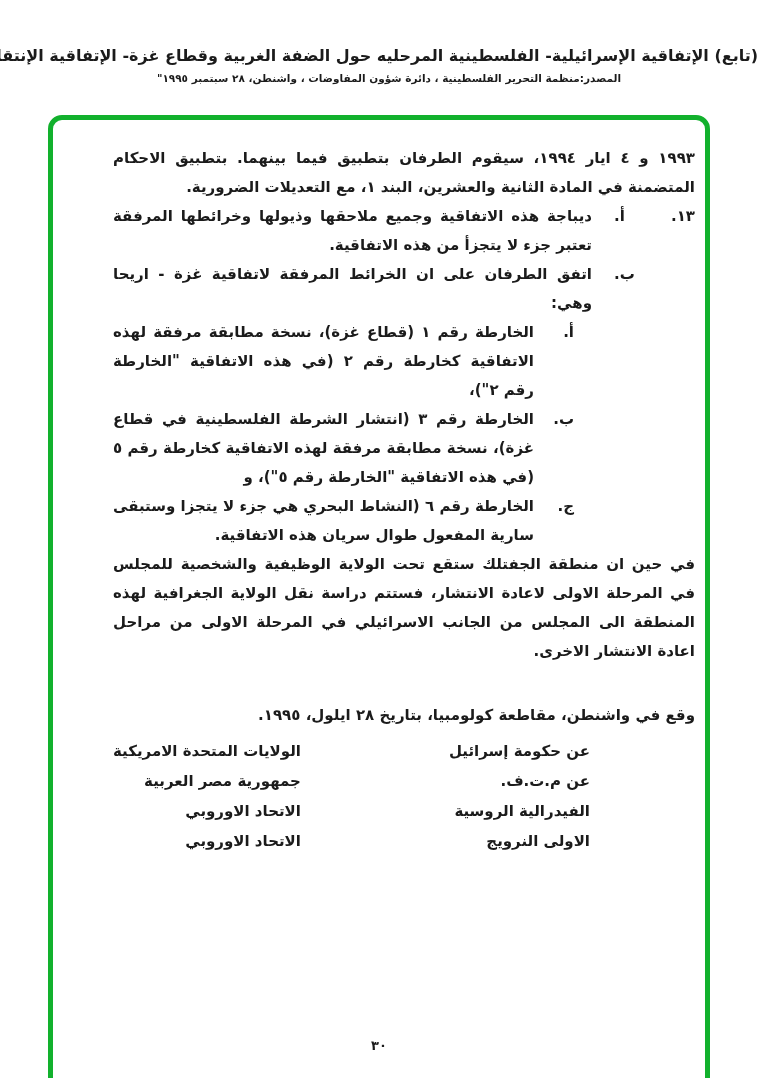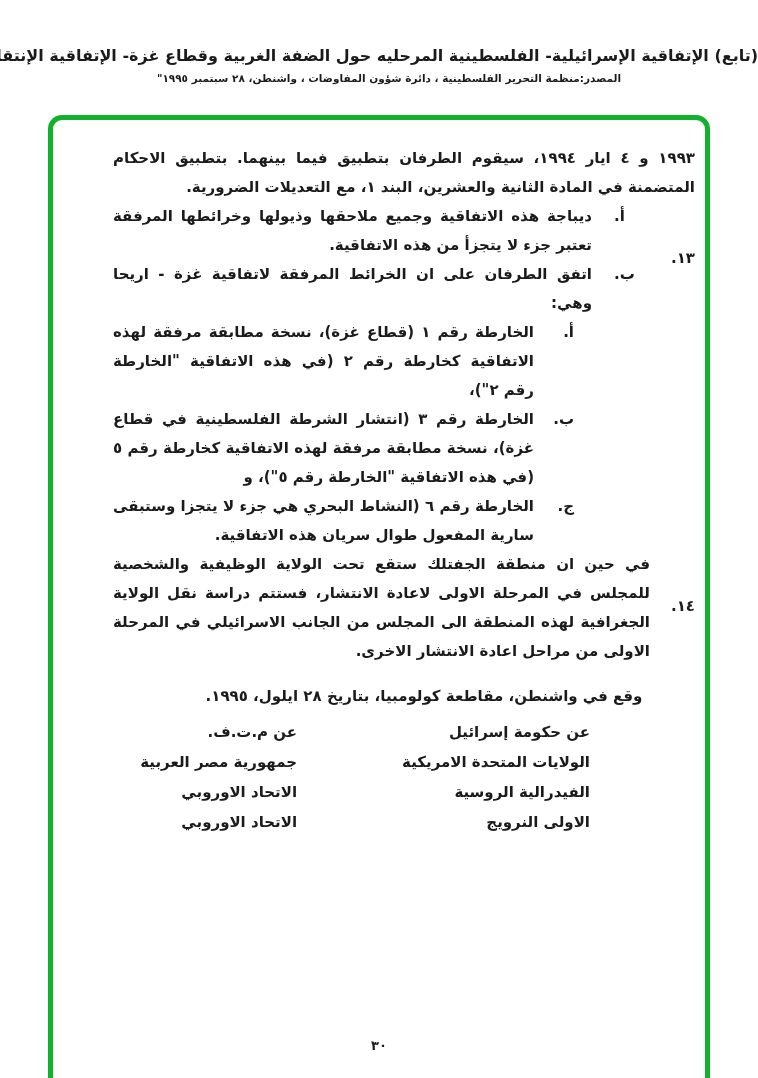--- a/index.html
+++ b/index.html
@@ -65,21 +65,20 @@
     text-align: justify;
     margin: 0;
   }
   .clause {
     display: flex;
     margin: 0;
   }
   .clause-num {
     flex: 0 0 45px;
     text-align: right;
-    margin-top: 42px;
   }
   .clause-body { flex: 1 1 auto; min-width: 0; }
   .sub-clause { display: flex; }
   .sub-marker {
     flex: 0 0 58px;
     text-align: left;
     padding-left: 22px;
     box-sizing: border-box;
   }
   .sub-text { flex: 1 1 auto; min-width: 0; text-align: justify; }
@@ -87,22 +86,22 @@
   .maps { margin: 0 18px 0 0; }
   .map-item { display: flex; }
   .map-marker {
     flex: 0 0 40px;
     text-align: right;
     box-sizing: border-box;
   }
   .map-text { flex: 1 1 auto; min-width: 0; text-align: justify; }
   
   .signing-statement {
-    margin-top: 16px;
-    text-align: center;
+    margin-top: 35px;
+    text-align: right;
     padding-left: 40px;
     font-weight: bold;
   }
   .sig-grid {
     margin-top: 6px;
     display: grid;
     grid-template-columns: 1fr 1fr;
     direction: rtl;
     line-height: 30px;
   }
@@ -163,30 +162,29 @@
                 <div class="map-text">الخارطة رقم ٦ (النشاط البحري هي جزء لا يتجزا وستبقى سارية المفعول طوال سريان هذه الاتفاقية.</div>
               </div>
             </div>
           </div>
         </div>
 
       </div>
     </div>
 
     <div class="clause">
-      <div class="clause-num">١٤.</div>
       <div class="clause-text">في حين ان منطقة الجفتلك ستقع تحت الولاية الوظيفية والشخصية للمجلس في المرحلة الاولى لاعادة الانتشار، فستتم دراسة نقل الولاية الجغرافية لهذه المنطقة الى المجلس من الجانب الاسرائيلي في المرحلة الاولى من مراحل اعادة الانتشار الاخرى.</div>
     </div>
 
     <div class="signing-statement">وقع في واشنطن، مقاطعة كولومبيا، بتاريخ ٢٨ ايلول، ١٩٩٥.</div>
 
     <div class="sig-grid">
       <div class="sig-cell">عن حكومة إسرائيل</div>
+      <div class="sig-cell">الولايات المتحدة الامريكية</div>
       <div class="sig-cell">عن م.ت.ف.</div>
-      <div class="sig-cell">الولايات المتحدة الامريكية</div>
       <div class="sig-cell">جمهورية مصر العربية</div>
       <div class="sig-cell">الفيدرالية الروسية</div>
       <div class="sig-cell">الاتحاد الاوروبي</div>
       <div class="sig-cell">الاولى النرويج</div>
       <div class="sig-cell">الاتحاد الاوروبي</div>
     </div>
 
   </div>
 </div>
 

